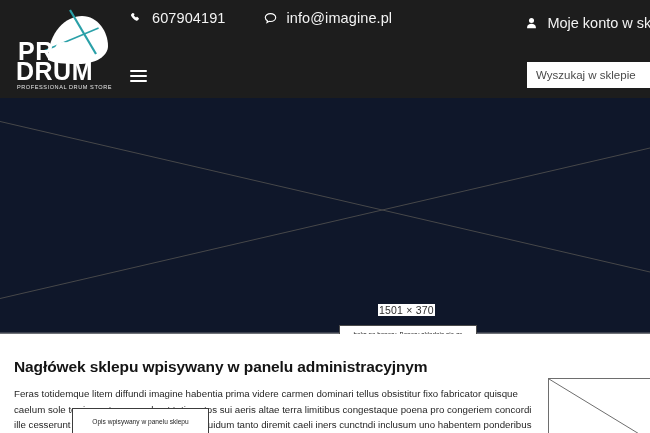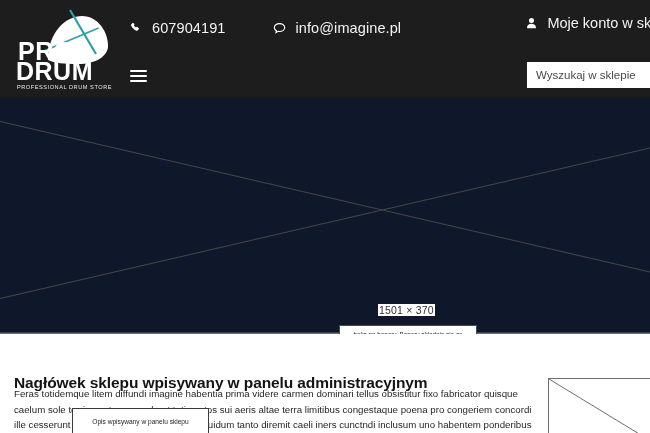--- a/index.html
+++ b/index.html
@@ -43,22 +43,22 @@
   }
   .logo-svg { display: block; }
 
   
   .contact-row {
     position: absolute;
     left: 130px;
     top: 10px;
     height: 26px;
     display: flex;
-    align-items: flex-end;
-    gap: 14px;
+    align-items: flex-start;
+    gap: 5px;
   }
   .contact-item {
     display: flex;
     align-items: center;
     color: #f3f3f3;
     font-size: 14.5px;
     letter-spacing: 0.1px;
     white-space: nowrap;
   }
   .contact-item.phone { margin-right: 34px; }
@@ -193,21 +193,21 @@
     left: 0;
     top: 334px;
     width: 650px;
     height: 99px;
     background: #ffffff;
     overflow: hidden;
   }
   .content-heading {
     position: absolute;
     left: 14px;
-    top: 40px;
+    top: 24px;
     font-size: 15.5px;
     font-weight: bold;
     color: #141414;
     letter-spacing: -0.1px;
     white-space: nowrap;
   }
   .content-body {
     position: absolute;
     left: 14px;
     top: 52px;

